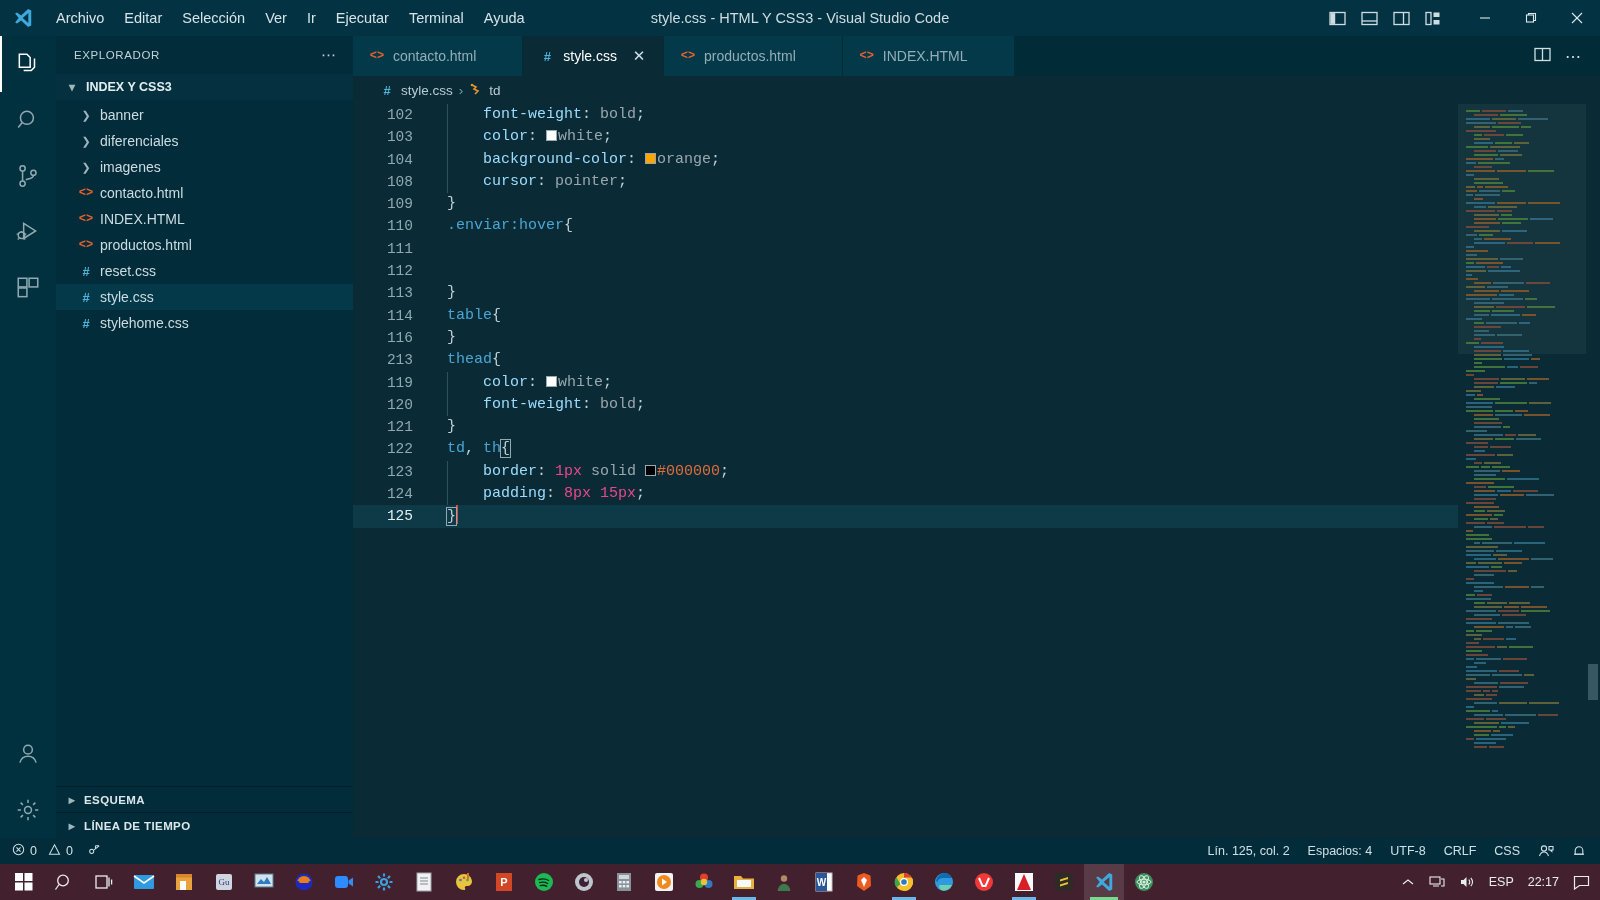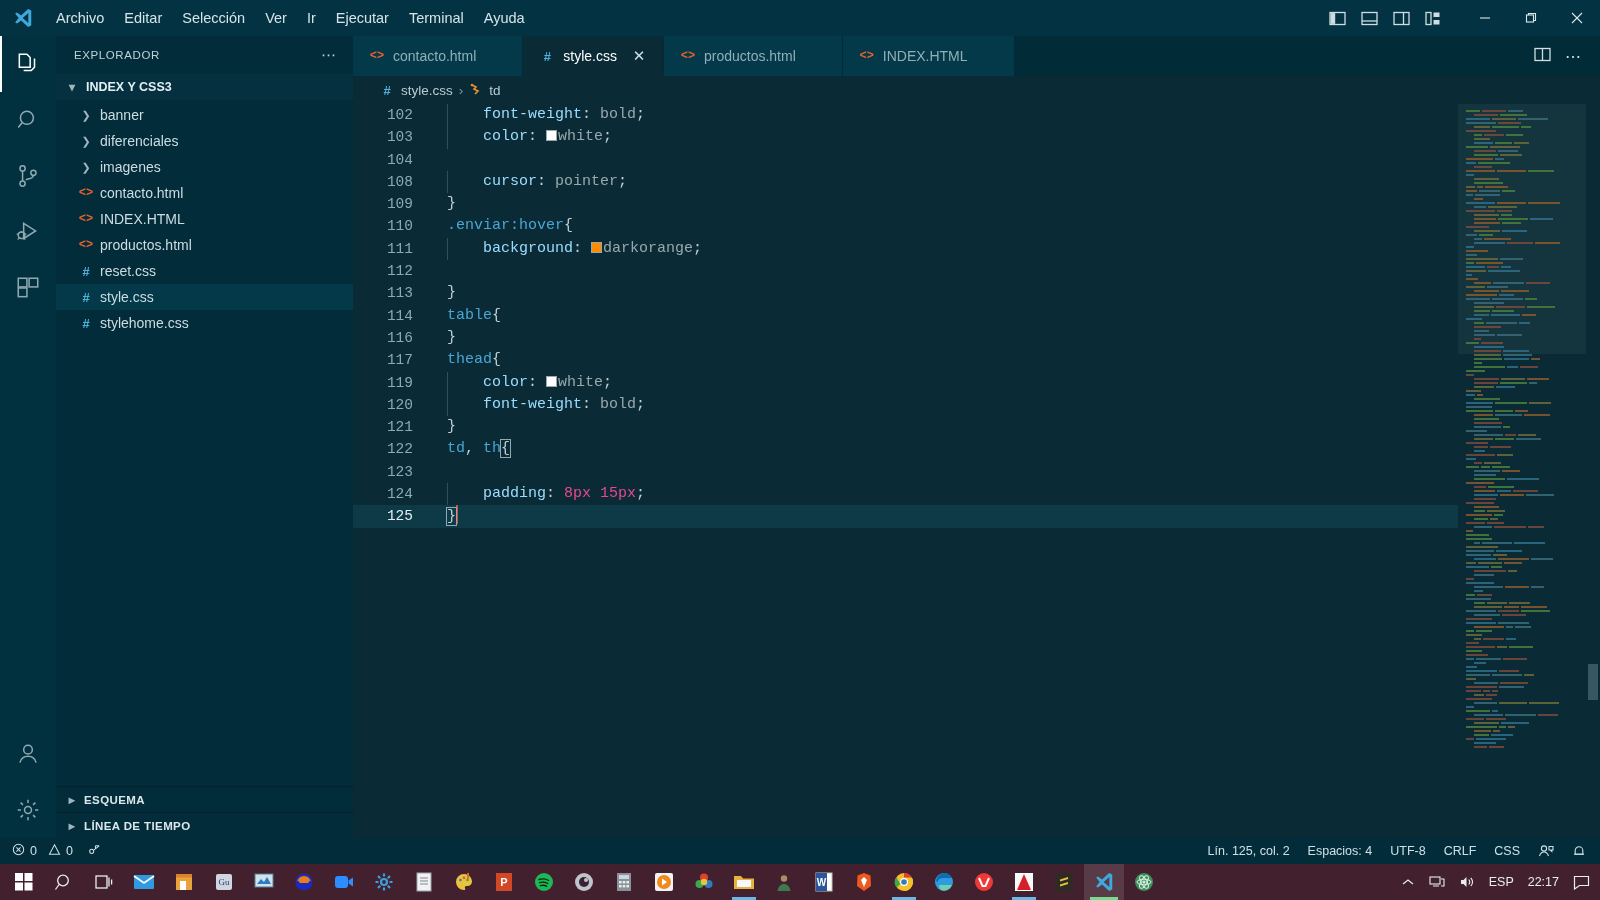--- a/index.html
+++ b/index.html
@@ -180,20 +180,21 @@
     <div class="menu">
       <div class="menu-item">Archivo</div>
       <div class="menu-item">Editar</div>
       <div class="menu-item">Selección</div>
       <div class="menu-item">Ver</div>
       <div class="menu-item">Ir</div>
       <div class="menu-item">Ejecutar</div>
       <div class="menu-item">Terminal</div>
       <div class="menu-item">Ayuda</div>
     </div>
+    <div class="title-center">style.css - HTML Y CSS3 - Visual Studio Code</div>
     <div class="title-right">
       <div class="layout-icons">
         <div class="lico">
           <svg width="17" height="15" viewBox="0 0 17 15">
               <rect x="1" y="1.5" width="15" height="12" fill="none" stroke="#cfdde2" stroke-width="1.3"></rect>
               <rect x="1.6" y="2.1" width="4.6" height="10.8" fill="#cfdde2"></rect>
             </svg>
         </div>
         <div class="lico">
           <svg width="17" height="15" viewBox="0 0 17 15">
@@ -388,35 +389,35 @@
               <circle cx="3" cy="3" r="1.3" fill="#e8932c"></circle>
             </svg>
         </span>
         <span>td</span>
       </div>
 
       <div class="codewrap">
         <div class="code" id="code-lines">
             <div class="line"><span class="lnum">102</span><span class="ltext"><span class="indent-guide"></span><span>    </span><span class="t-prop">font-weight</span><span class="t-punct">: </span><span class="t-val">bold</span><span class="t-punct">;</span></span></div>
             <div class="line"><span class="lnum">103</span><span class="ltext"><span class="indent-guide"></span><span>    </span><span class="t-prop">color</span><span class="t-punct">: </span><span class="swatch" style="background: rgb(255, 255, 255);"></span><span class="t-val">white</span><span class="t-punct">;</span></span></div>
-            <div class="line"><span class="lnum">104</span></div>
+            <div class="line"><span class="lnum">104</span><span class="ltext"><span class="indent-guide"></span><span>    </span><span class="t-prop">background-color</span><span class="t-punct">: </span><span class="swatch" style="background: rgb(255, 165, 0);"></span><span class="t-val">orange</span><span class="t-punct">;</span></span></div>
             <div class="line"><span class="lnum">108</span><span class="ltext"><span class="indent-guide"></span><span>    </span><span class="t-prop">cursor</span><span class="t-punct">: </span><span class="t-val">pointer</span><span class="t-punct">;</span></span></div>
             <div class="line"><span class="lnum">109</span><span class="ltext"><span class="t-brace">}</span></span></div>
             <div class="line"><span class="lnum">110</span><span class="ltext"><span class="t-sel">.enviar:hover</span><span class="t-brace">{</span></span></div>
-            <div class="line"><span class="lnum">111</span><span class="ltext"><span class="indent-guide"></span><span>    </span><span class="t-prop">background</span><span class="t-punct">: </span><span class="swatch" style="background: rgb(255, 140, 0);"></span><span class="t-val">darkorange</span><span class="t-punct">;</span></span></div>
+            <div class="line"><span class="lnum">111</span></div>
             <div class="line"><span class="lnum">112</span></div>
             <div class="line"><span class="lnum">113</span><span class="ltext"><span class="t-brace">}</span></span></div>
             <div class="line"><span class="lnum">114</span><span class="ltext"><span class="t-sel">table</span><span class="t-brace">{</span></span></div>
             <div class="line"><span class="lnum">116</span><span class="ltext"><span class="t-brace">}</span></span></div>
-            <div class="line"><span class="lnum">117</span><span class="ltext"><span class="t-sel">thead</span><span class="t-brace">{</span></span></div>
+            <div class="line"><span class="lnum">213</span><span class="ltext"><span class="t-sel">thead</span><span class="t-brace">{</span></span></div>
             <div class="line"><span class="lnum">119</span><span class="ltext"><span class="indent-guide"></span><span>    </span><span class="t-prop">color</span><span class="t-punct">: </span><span class="swatch" style="background: rgb(255, 255, 255);"></span><span class="t-val">white</span><span class="t-punct">;</span></span></div>
             <div class="line"><span class="lnum">120</span><span class="ltext"><span class="indent-guide"></span><span>    </span><span class="t-prop">font-weight</span><span class="t-punct">: </span><span class="t-val">bold</span><span class="t-punct">;</span></span></div>
             <div class="line"><span class="lnum">121</span><span class="ltext"><span class="t-brace">}</span></span></div>
             <div class="line"><span class="lnum">122</span><span class="ltext"><span class="t-sel">td</span><span class="t-punct">, </span><span class="t-sel">th</span><span class="t-brace brace-match">{</span></span></div>
-            <div class="line"><span class="lnum">123</span></div>
+            <div class="line"><span class="lnum">123</span><span class="ltext"><span class="indent-guide"></span><span>    </span><span class="t-prop">border</span><span class="t-punct">: </span><span class="t-num">1px</span><span class="t-val"> solid </span><span class="swatch" style="background: rgb(0, 0, 0);"></span><span class="t-hex">#000000</span><span class="t-punct">;</span></span></div>
             <div class="line"><span class="lnum">124</span><span class="ltext"><span class="indent-guide"></span><span>    </span><span class="t-prop">padding</span><span class="t-punct">: </span><span class="t-num">8px</span><span class="t-punct"> </span><span class="t-num">15px</span><span class="t-punct">;</span></span></div>
             <div class="line cur"><span class="lnum">125</span><span class="ltext"><span class="t-brace brace-match">}</span><span class="cursor"></span></span></div>
           </div>
         <div class="minimap">
           <div class="mm-slider"></div>
           <div class="mm-canvas" id="minimap-canvas">
               <div class="mm-line" style="padding-left: 0px;">
                 <span class="mm-seg" style="width: 13.5202px; background: rgb(74, 127, 58); opacity: 0.85;"></span>
                 <span class="mm-seg" style="width: 24.9636px; background: rgb(122, 74, 58); opacity: 0.85;"></span>
                 <span class="mm-seg" style="width: 14.5621px; background: rgb(58, 107, 122); opacity: 0.85;"></span>

